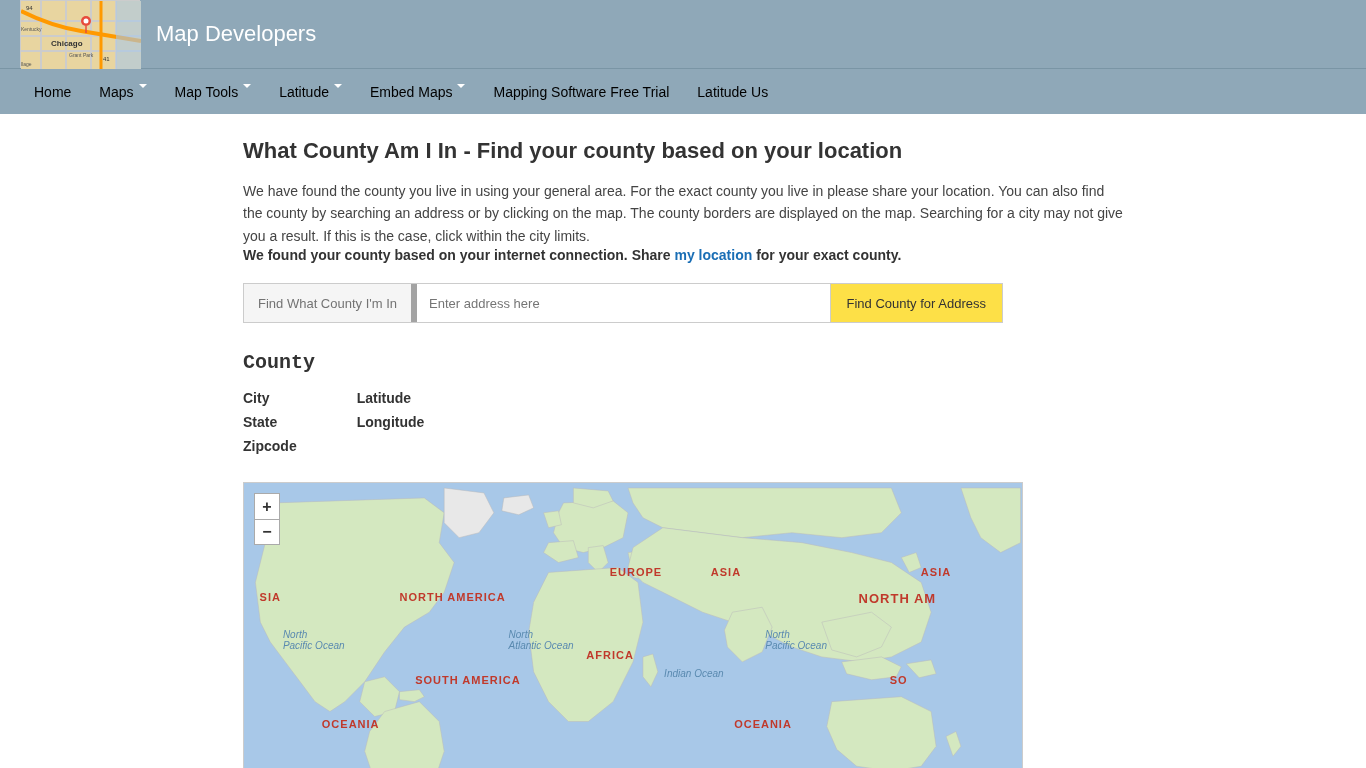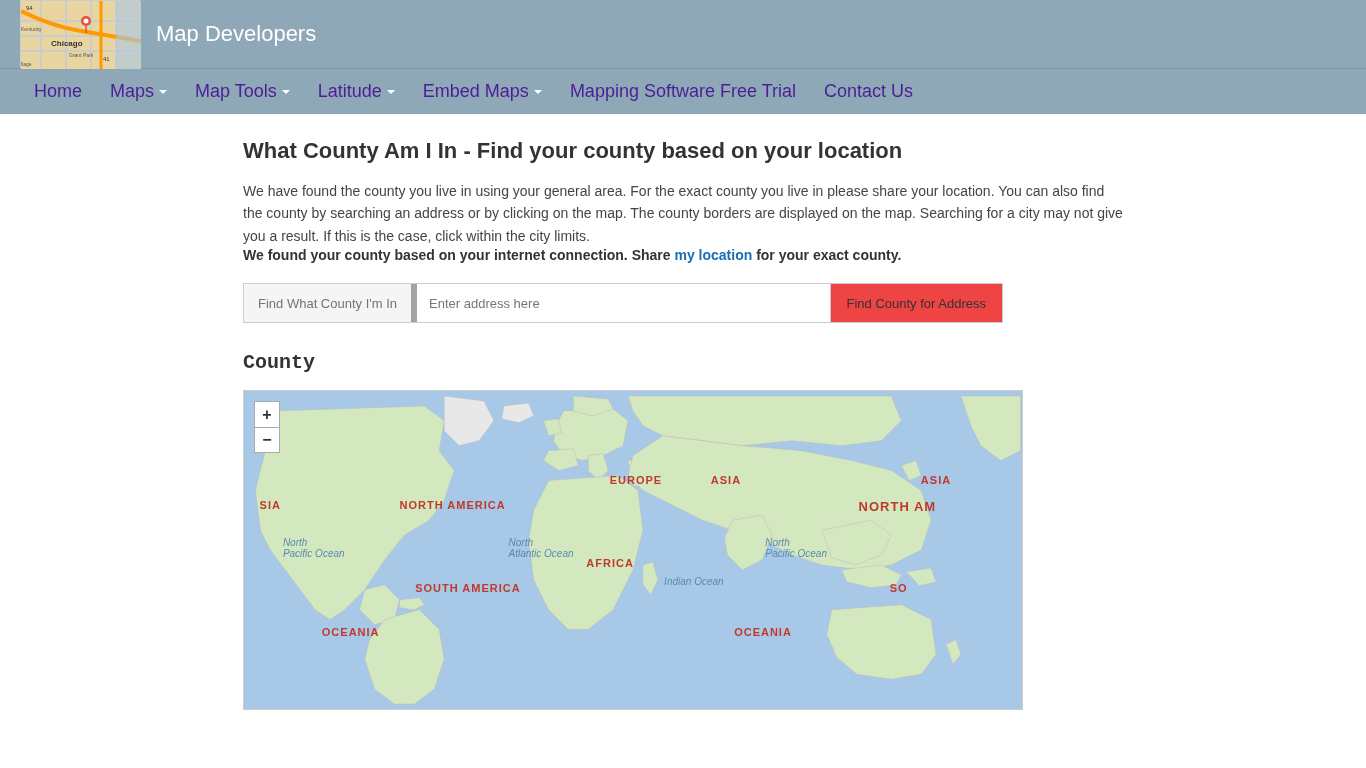--- a/index.html
+++ b/index.html
@@ -30,26 +30,25 @@
     
     .navbar {
       background-color: #8fa8b8;
       border-top: 1px solid #7a95a5;
       display: flex;
       align-items: center;
       padding: 0 20px;
       height: 46px;
     }
     .nav-item {
-      color: #4c1d95;
+      color: #000000;
       text-decoration: none;
       padding: 12px 14px;
-      font-size: 18px;
-      display: flex;
-      align-items: center;
+      font-size: 14px;
+      display: flex;
       cursor: pointer;
       white-space: nowrap;
     }
     .nav-item .caret {
       display: inline-block;
       width: 0; height: 0;
       border-left: 4px solid transparent;
       border-right: 4px solid transparent;
       border-top: 4px solid #fff;
       margin-left: 5px;
@@ -110,21 +109,21 @@
     .search-input {
       flex: 1;
       border: none;
       padding: 8px 12px;
       font-size: 13px;
       outline: none;
       height: 38px;
       color: #999;
     }
     .search-button {
-      background: #ef4444;
+      background: #fde047;
       border: none;
       border-left: 1px solid #ccc;
       padding: 8px 16px;
       font-size: 13px;
       cursor: pointer;
       height: 38px;
       white-space: nowrap;
       color: #333;
     }
 
@@ -269,21 +268,21 @@
     <span class="caret"></span>
   </a>
   <a class="nav-item">
     <span>Embed Maps</span>
     <span class="caret"></span>
   </a>
   <a class="nav-item">
     <span>Mapping Software Free Trial</span>
   </a>
   <a class="nav-item">
-    <span>Contact Us</span>
+    <span>Latitude Us</span>
   </a>
 </nav>
 
 <div class="main-content">
 
   <h1 class="page-title">What County Am I In - Find your county based on your location</h1>
 
   <p class="description">We have found the county you live in using your general area. For the exact county you live in please share your location. You can also find the county by searching an address or by clicking on the map. The county borders are displayed on the map. Searching for a city may not give you a result. If this is the case, click within the city limits.</p>
 
   <p class="location-notice">
@@ -291,20 +290,41 @@
   </p>
 
   <div class="search-bar">
     <div class="search-label">Find What County I'm In</div>
     <input class="search-input" type="text" placeholder="Enter address here" style="">
     <button class="search-button">Find County for Address</button>
   </div>
 
   <h2 class="county-heading">County</h2>
 
+  <div class="county-info">
+    <div class="county-col">
+      <div class="county-row">
+        <span class="label">City</span>
+      </div>
+      <div class="county-row">
+        <span class="label">State</span>
+      </div>
+      <div class="county-row">
+        <span class="label">Zipcode</span>
+      </div>
+    </div>
+    <div class="county-col">
+      <div class="county-row">
+        <span class="label">Latitude</span>
+      </div>
+      <div class="county-row">
+        <span class="label">Longitude</span>
+      </div>
+    </div>
+  </div>
 
   <div class="map-container">
     
     <div class="map-zoom">
       <button class="zoom-btn">+</button>
       <button class="zoom-btn">−</button>
     </div>
 
     
     <svg class="world-map-svg" viewBox="0 0 780 320" xmlns="http://www.w3.org/2000/svg">

